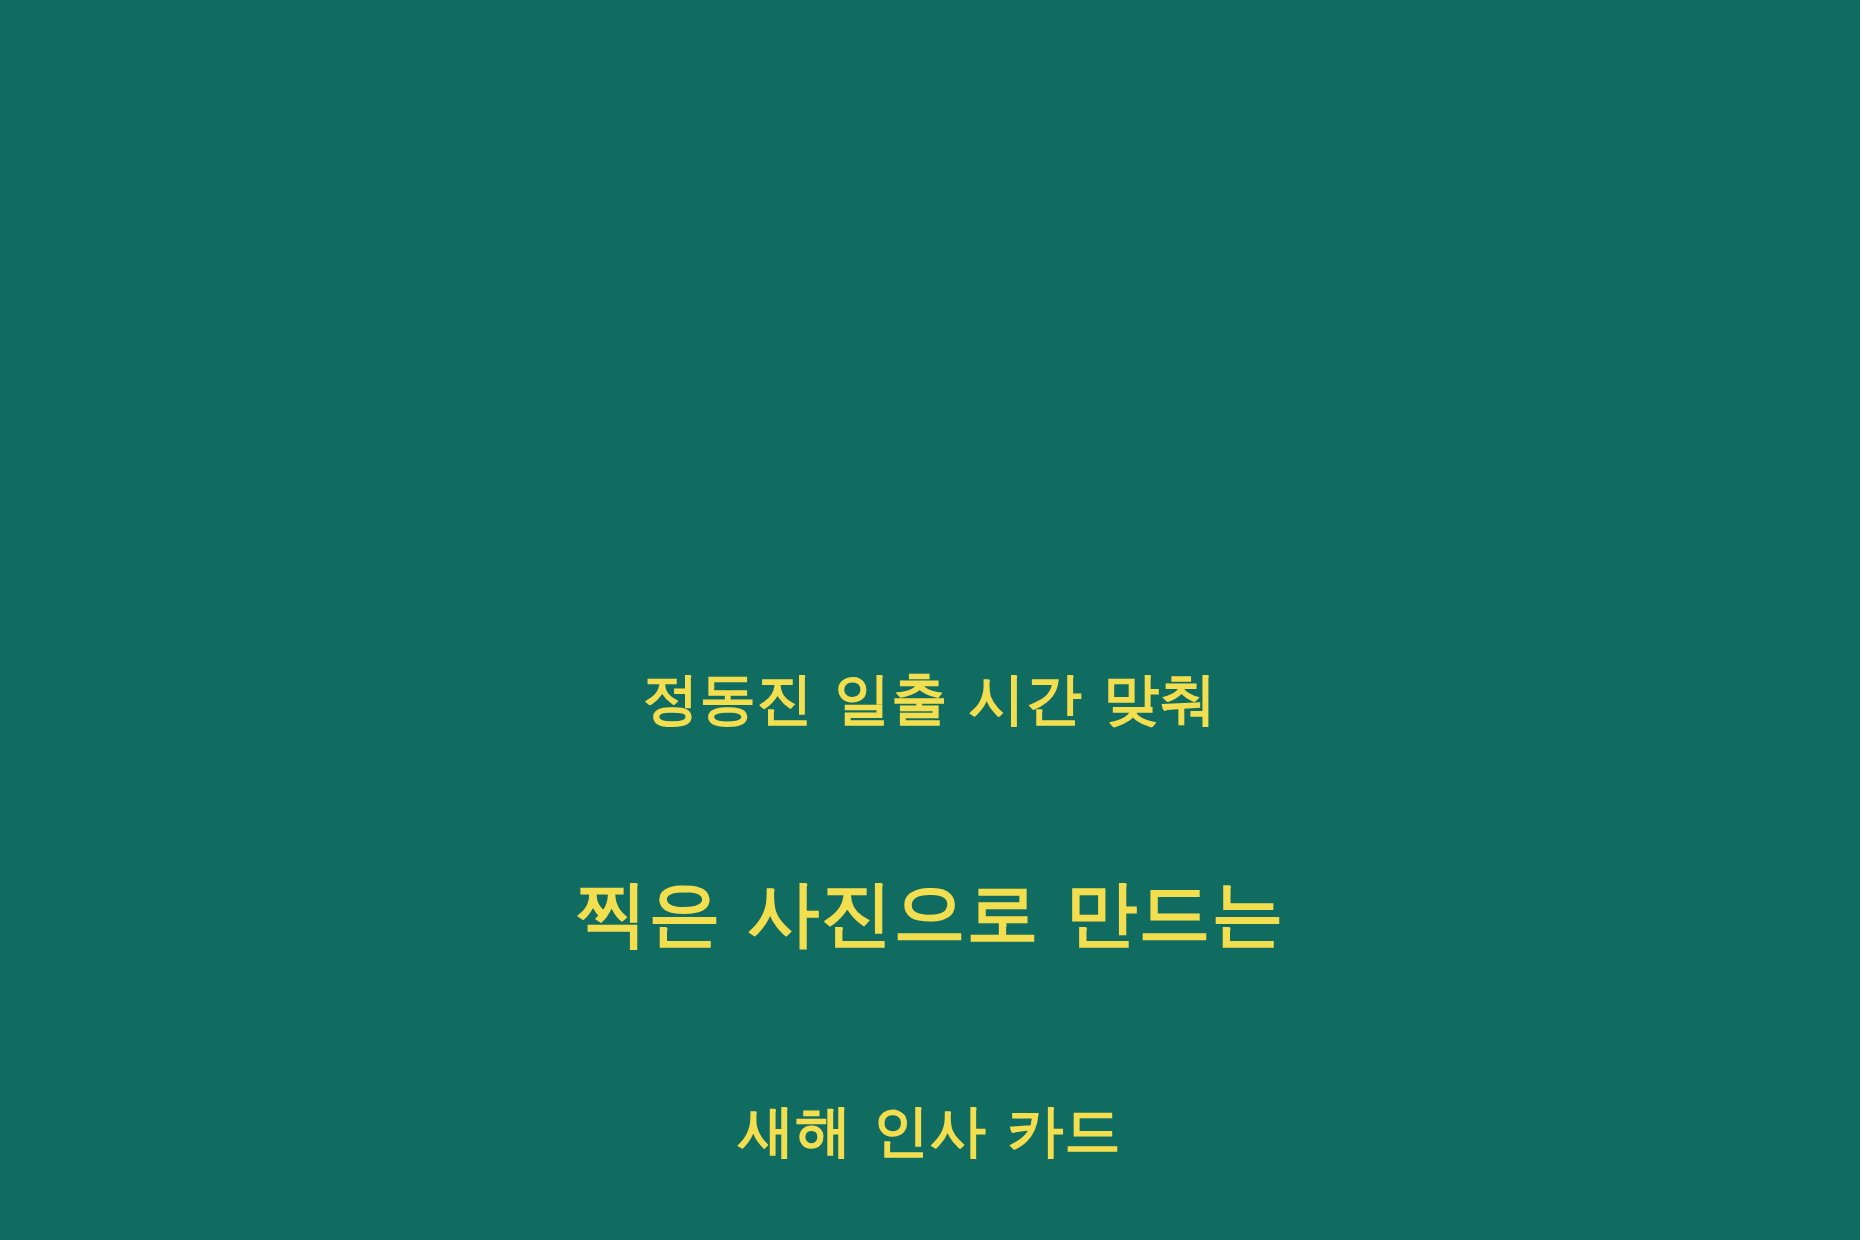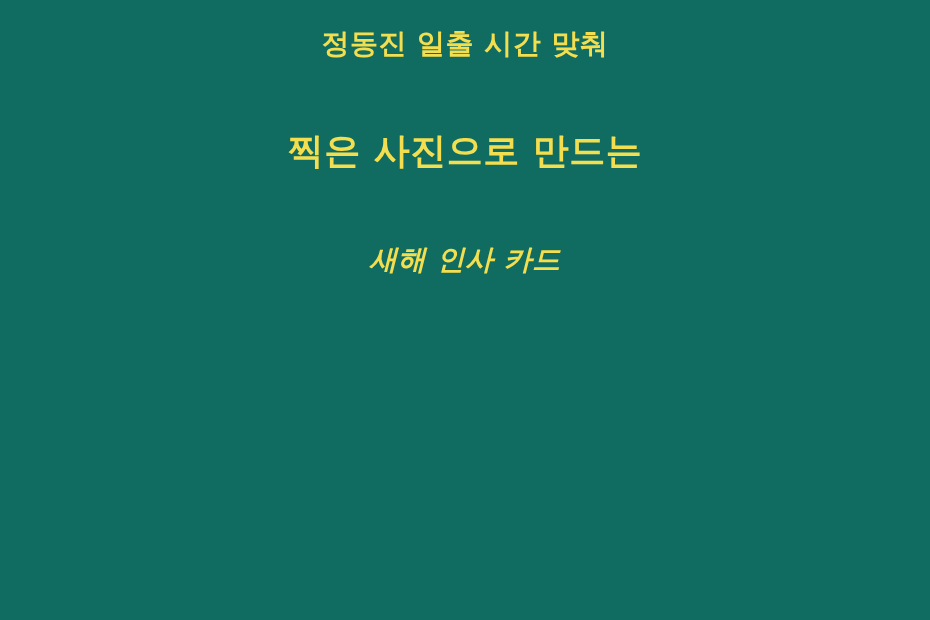--- a/index.html
+++ b/index.html
@@ -16,21 +16,21 @@
   }
 
   #card {
     position: relative;
     width: 930px;
     height: 620px;
     box-sizing: border-box;
     display: flex;
     flex-direction: column;
     align-items: center;
-    justify-content: flex-start;
+    justify-content: flex-end;
     background: #106B61;
     overflow: hidden;
   }
 
   #headline {
     display: flex;
     flex-direction: column;
     align-items: center;
     justify-content: center;
     width: 100%;
@@ -54,16 +54,16 @@
   }
 </style>
 </head>
 <body>
 
 <div id="card" style="background: rgb(16, 107, 97);">
 
   <div id="headline">
     <span class="headline-line" style="color: rgb(242, 222, 79); font-size: 28px;">정동진 일출 시간 맞춰</span>
     <span class="headline-line" style="color: rgb(242, 222, 79); font-size: 36px;">찍은 사진으로 만드는</span>
-    <span class="headline-line" style="color: rgb(242, 222, 79); font-size: 28px; font-style: italic;">새해 인사 카드</span>
+    <span class="headline-line" style="color: rgb(242, 222, 79); font-size: 28px;">새해 인사 카드</span>
   </div>
 
 </div>
 
 </body></html>

